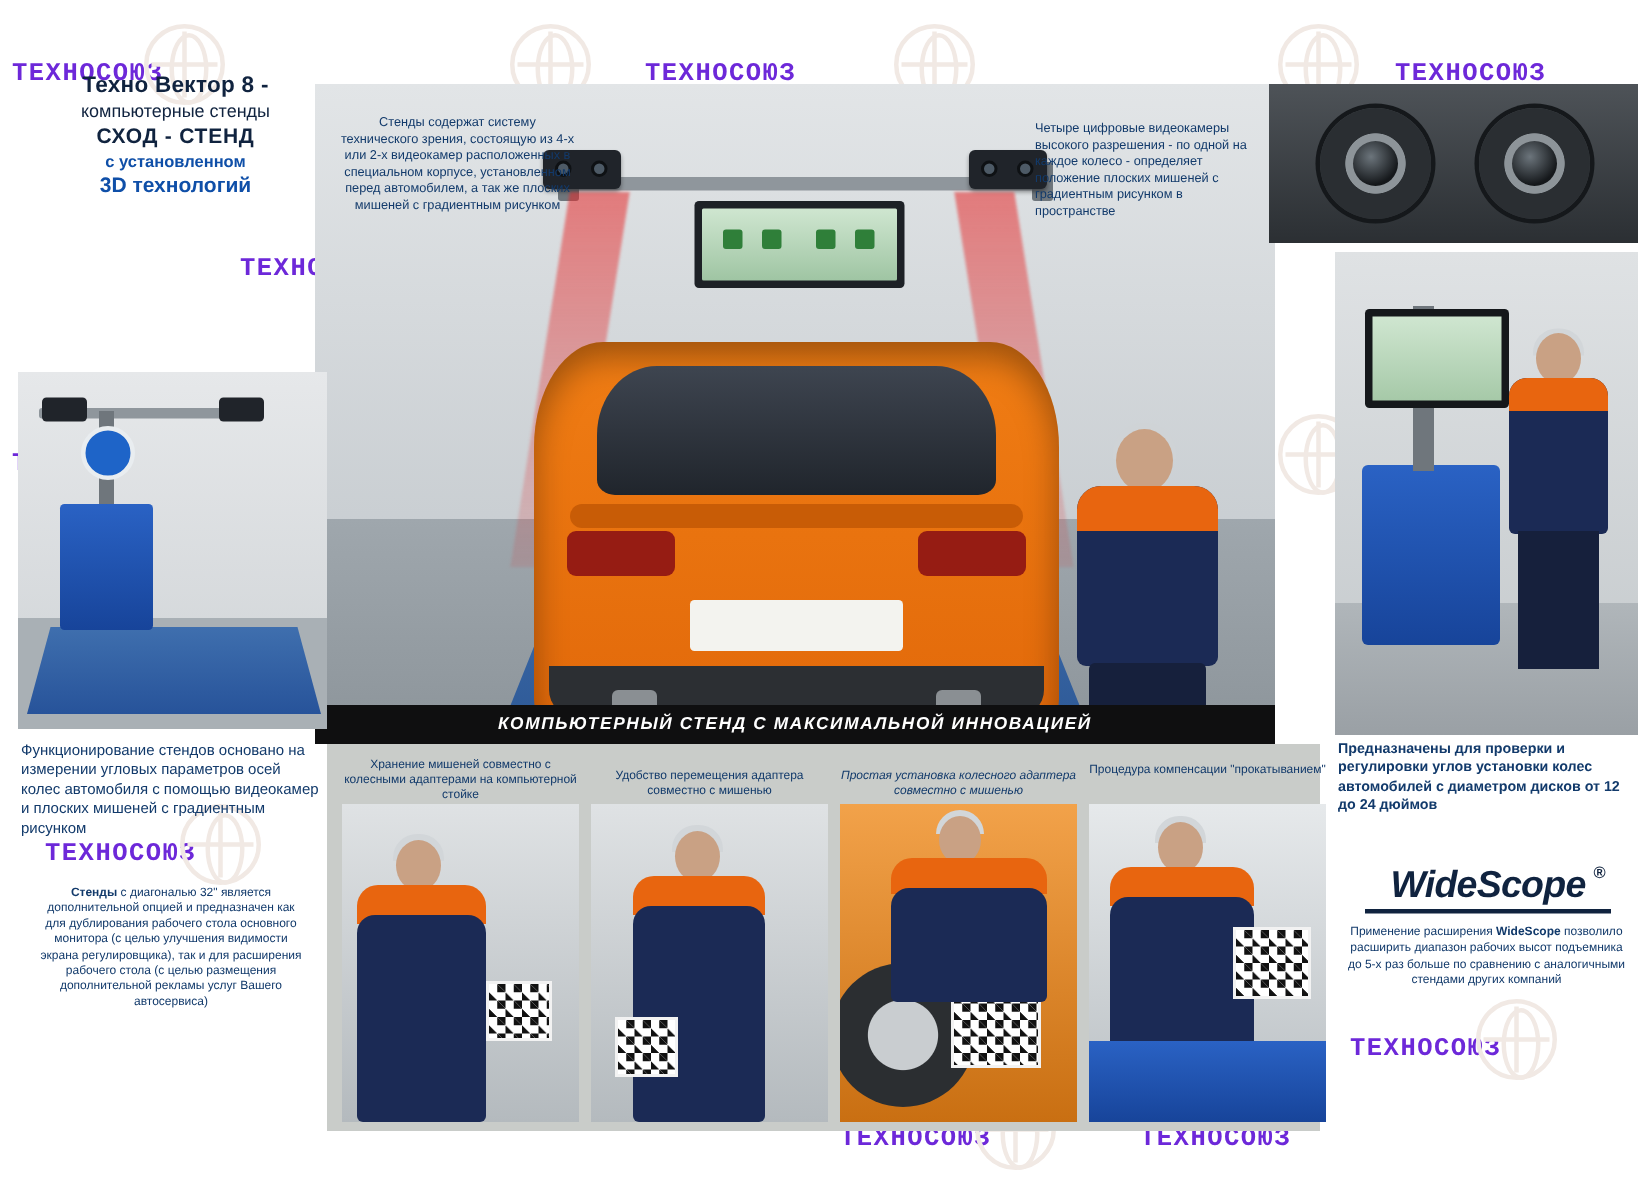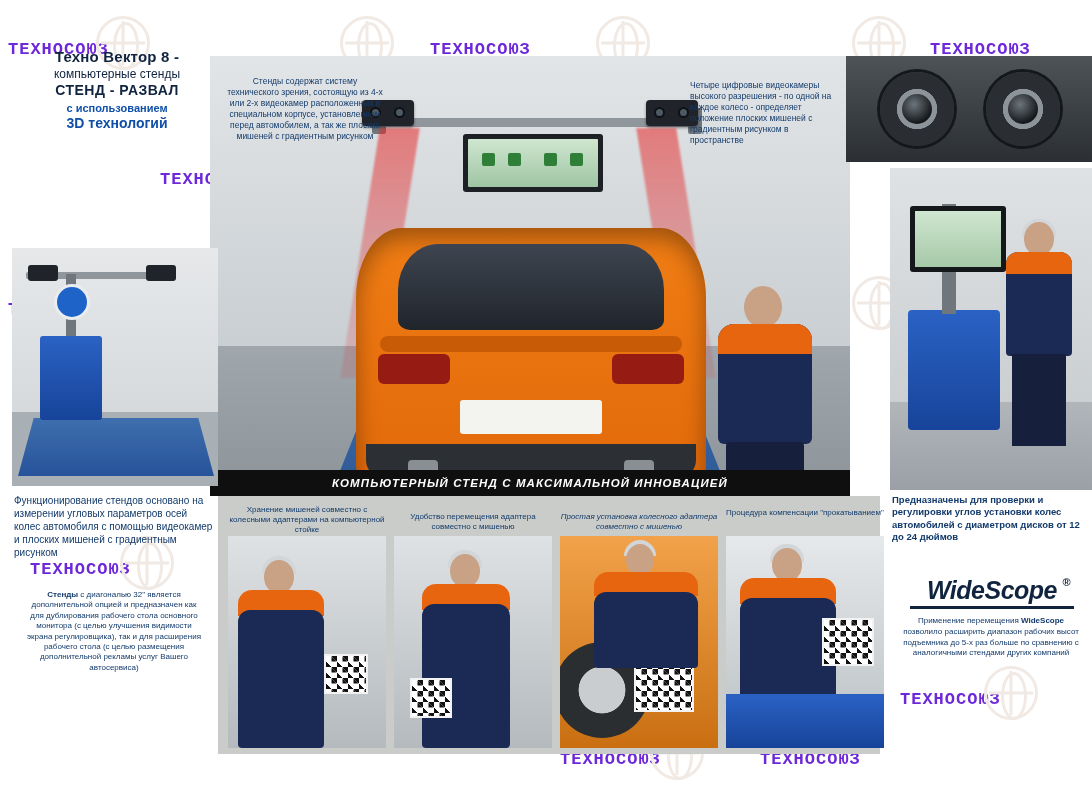--- a/index.html
+++ b/index.html
@@ -528,22 +528,22 @@
       <span class="wm-ellipse"></span>
     </div>
   <div class="wm-globe" style="left:984px; top:666px;">
       <span class="wm-ellipse"></span>
     </div>
 </div>
 
 <div id="title-block">
   <div class="l1">Техно Вектор 8 -</div>
   <div class="l2">компьютерные стенды</div>
-  <div class="l3">СТЕНД - РАЗВАЛ</div>
-  <div class="l4">с использованием</div>
+  <div class="l3">СХОД - СТЕНД</div>
+  <div class="l4">с установленном</div>
   <div class="l5">3D технологий</div>
 </div>
 
 <div class="callout" style="left:226px; top:76px; width:158px;text-align:center;">
   <span>Стенды содержат систему технического зрения, состоящую из 4-х или 2-х видеокамер расположенных в специальном корпусе, установленном перед автомобилем, а так же плоских мишеней с градиентным рисунком</span>
 </div>
 
 <div class="callout" style="left:690px; top:80px; width:152px;">
   <span>Четыре цифровые видеокамеры высокого разрешения - по одной на каждое колесо - определяет положение плоских мишеней с градиентным рисунком в пространстве</span>
 </div>
@@ -649,21 +649,21 @@
 
 <div id="widescope">
   <div class="ws-word">
     <span>WideScope</span>
     <span class="ws-reg">®</span>
   </div>
   <div class="ws-underline"></div>
 </div>
 
 <div id="cap-right-2">
-  <span>Применение перемещения </span><b>WideScope</b><span> позволило расширить диапазон рабочих высот подъемника до 5-х раз больше по сравнению с аналогичными стендами других компаний</span>
+  <span>Применение расширения </span><b>WideScope</b><span> позволило расширить диапазон рабочих высот подъемника до 5-х раз больше по сравнению с аналогичными стендами других компаний</span>
 </div>
 
 <div class="lowbandbg"></div>
 
 <div class="lowcap" style="left:228px; top:505px; width:158px;">
   <span>Хранение мишеней совместно с колесными адаптерами на компьютерной стойке</span>
 </div>
 <div class="lowcap" style="left:394px; top:512px; width:158px;">
   <span>Удобство перемещения адаптера совместно с мишенью</span>
 </div>

